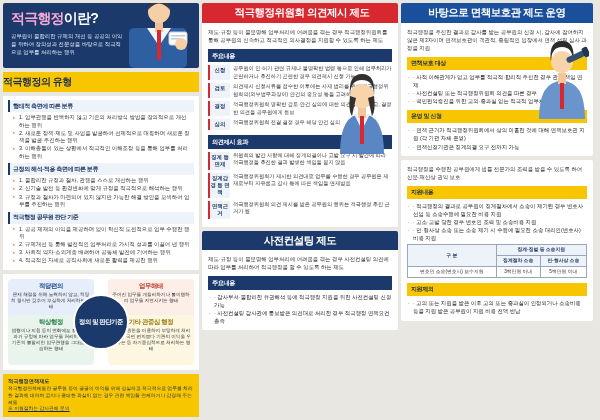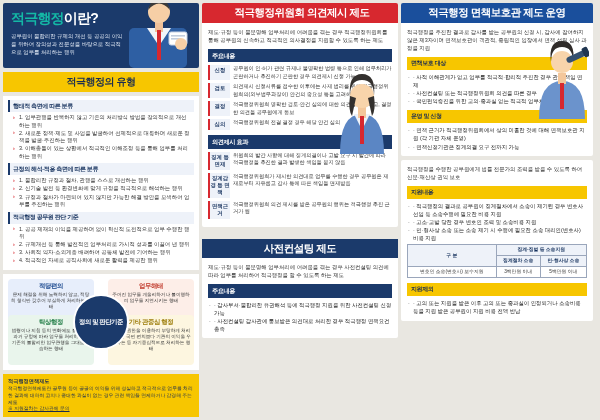--- a/index.html
+++ b/index.html
@@ -28,45 +28,45 @@
   .hdr {
     color: #fff;
     font-weight: bold;
     text-align: center;
     letter-spacing: -0.5px;
     padding: 4px 2px;
     font-size: 10.5px;
     line-height: 1.1;
   }
   .hdr-red { background: #d7282f; padding-left: 6px; }
-  .hdr-navy { background: #1b3a6b; margin-top: 8px; }
+  .hdr-navy { background: #1b3a6b; }
   .hdr-blue { background: #1a4f9c; }
 
   
   .top1 {
     position: relative;
     background: #1b3a6b;
     height: 78px;
     padding: 7px 8px;
     color: #fff;
     overflow: hidden;
   }
   .top1 h1 { font-size: 14px; letter-spacing: -0.8px; line-height: 1.15; }
-  .top1 h1 .hl { color: #14b8a6; }
+  .top1 h1 .hl { color: #f9a8d4; }
   .top1 .sub { margin-top: 6px; font-size: 5.4px; line-height: 1.5; color: #dfe7f3; width: 112px; }
   .figure1 {
     position: absolute; right: 2px; bottom: 0; width: 76px; height: 74px;
   }
 
   .yellowbar {
     background: #f7c600;
     color: #1b2d50;
     font-weight: bold;
     font-size: 10px;
-    text-align: center;
+    text-align: left;
     padding: 3px 0;
     letter-spacing: -0.5px;
   }
   .whitebox { background: #fff; padding: 4px 5px 5px; }
 
   .itemgrp { margin-bottom: 3px; }
   .itemgrp:last-child { margin-bottom: 0; }
   .itemttl {
     background: #eef2f9;
     border-left: 2px solid #1b3a6b;
@@ -337,21 +337,21 @@
         <div class="bul">· 사전컨설팅 감사관에 통보받은 의견대로 처리한 경우 적극행정 면책요건 충족</div>
       </div>
     </div>
 
     <div class="spacer"></div>
   </div>
 
   <div class="col col3">
 
     <div class="panel" style="position:relative;">
-      <div class="hdr hdr-blue">적극행정 면책보호관 제도 운영</div>
+      <div class="hdr hdr-blue">바탕으로 면책보호관 제도 운영</div>
       <div class="c3body">
         <div class="lead">적극행정을 추진한 결과로 감사를 받는 공무원의 신청 시, 감사에 참여하지 않은 제3자이며 면책보호관이 객관적, 중립적인 입장에서 면책 성립 심사 과정을 지원</div>
 
         <div class="ylwhead">면책보호 대상</div>
         <div class="bul">· 사적 이해관계가 없고 업무를 적극적·합리적 추진한 경우 관련 책임 면제</div>
         <div class="bul">· 사전컨설팅 또는 적극행정위원회 의견을 따른 경우</div>
         <div class="bul">· 국민편익증진을 위한 고의·중과실 없는 적극적 업무처리</div>
 
         <div class="ylwhead">운영 및 신청</div>
         <div class="bul">· 면책 근거가 적극행정위원회에서 상의 미흡한 것에 대해 면책보호관 지원 (각 기관 자체 운영)</div>

